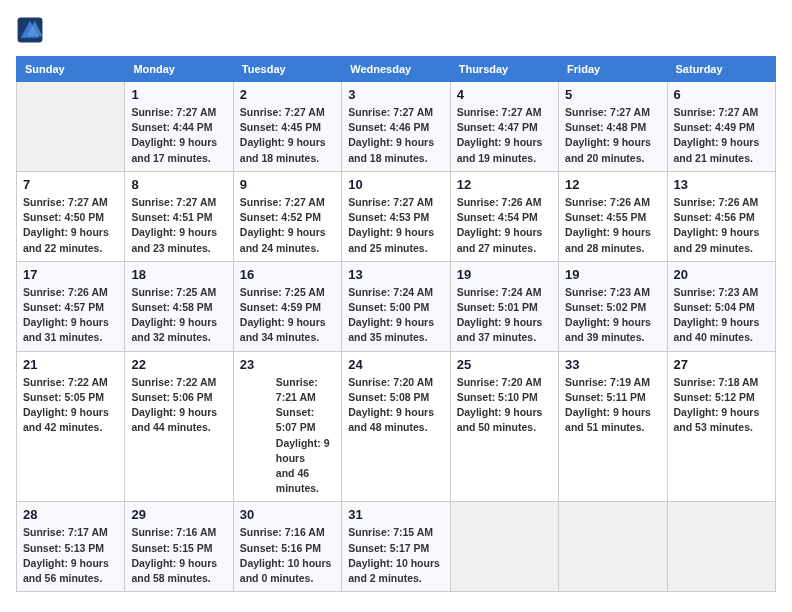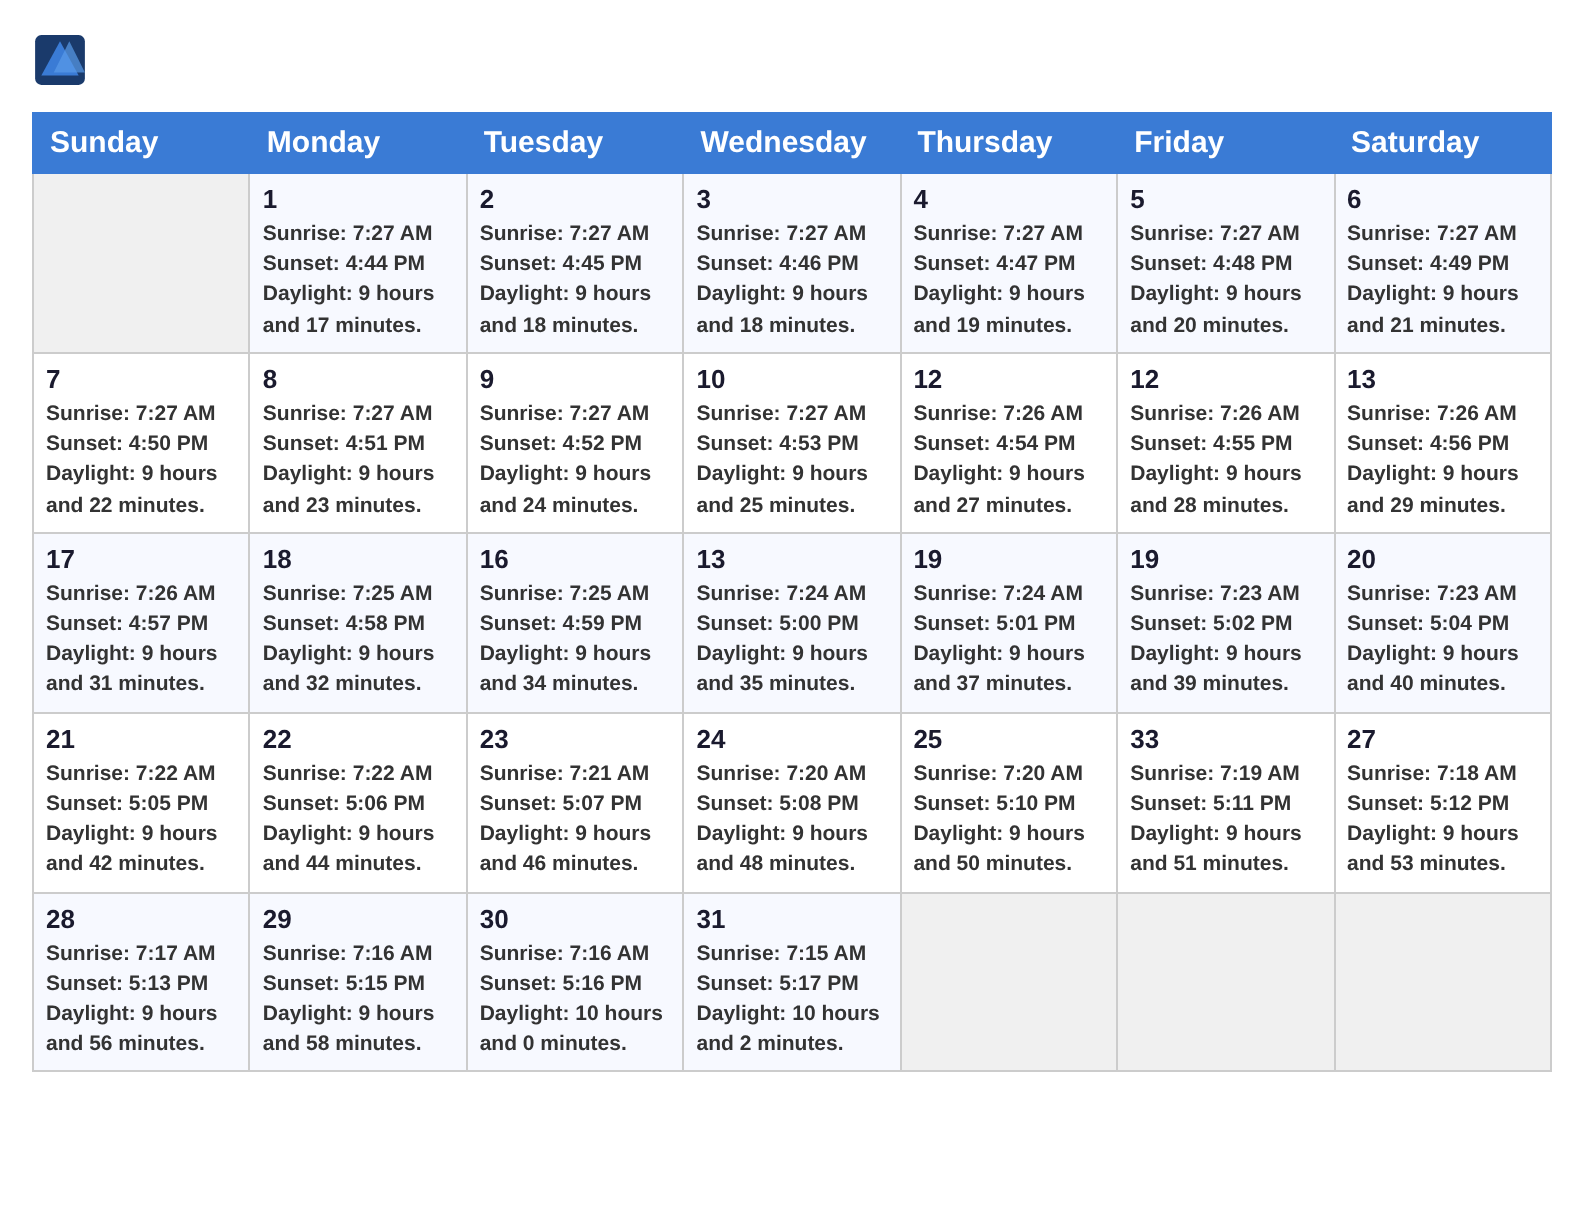--- a/index.html
+++ b/index.html
@@ -40,21 +40,21 @@
     table {
       width: 100%;
       border-collapse: collapse;
       font-size: 11px;
     }
     thead tr th {
       background-color: #3a7bd5;
       color: #fff;
       text-align: left;
       padding: 6px 8px;
-      font-size: 15px;
+      font-size: 11px;
       font-weight: bold;
       border: 1px solid #3a7bd5;
     }
     tbody tr td {
       border: 1px solid #ccc;
       vertical-align: top;
       padding: 5px 6px;
       width: 108px;
       min-height: 80px;
       background: #fff;
@@ -274,21 +274,21 @@
         </td>
         <td>
           <div class="day-number">22</div>
           <div class="day-info" style="white-space: pre-line;">Sunrise: 7:22 AM
 Sunset: 5:06 PM
 Daylight: 9 hours
 and 44 minutes.</div>
         </td>
         <td>
           <div class="day-number">23</div>
-          <div class="day-info" style="white-space: pre-line;">Sunrise: 7:21 AM
+          <div class="day-info" style="white-space: pre-line; margin-left: 36px;">Sunrise: 7:21 AM
 Sunset: 5:07 PM
 Daylight: 9 hours
 and 46 minutes.</div>
         </td>
         <td>
           <div class="day-number">24</div>
           <div class="day-info" style="white-space: pre-line;">Sunrise: 7:20 AM
 Sunset: 5:08 PM
 Daylight: 9 hours
 and 48 minutes.</div>

